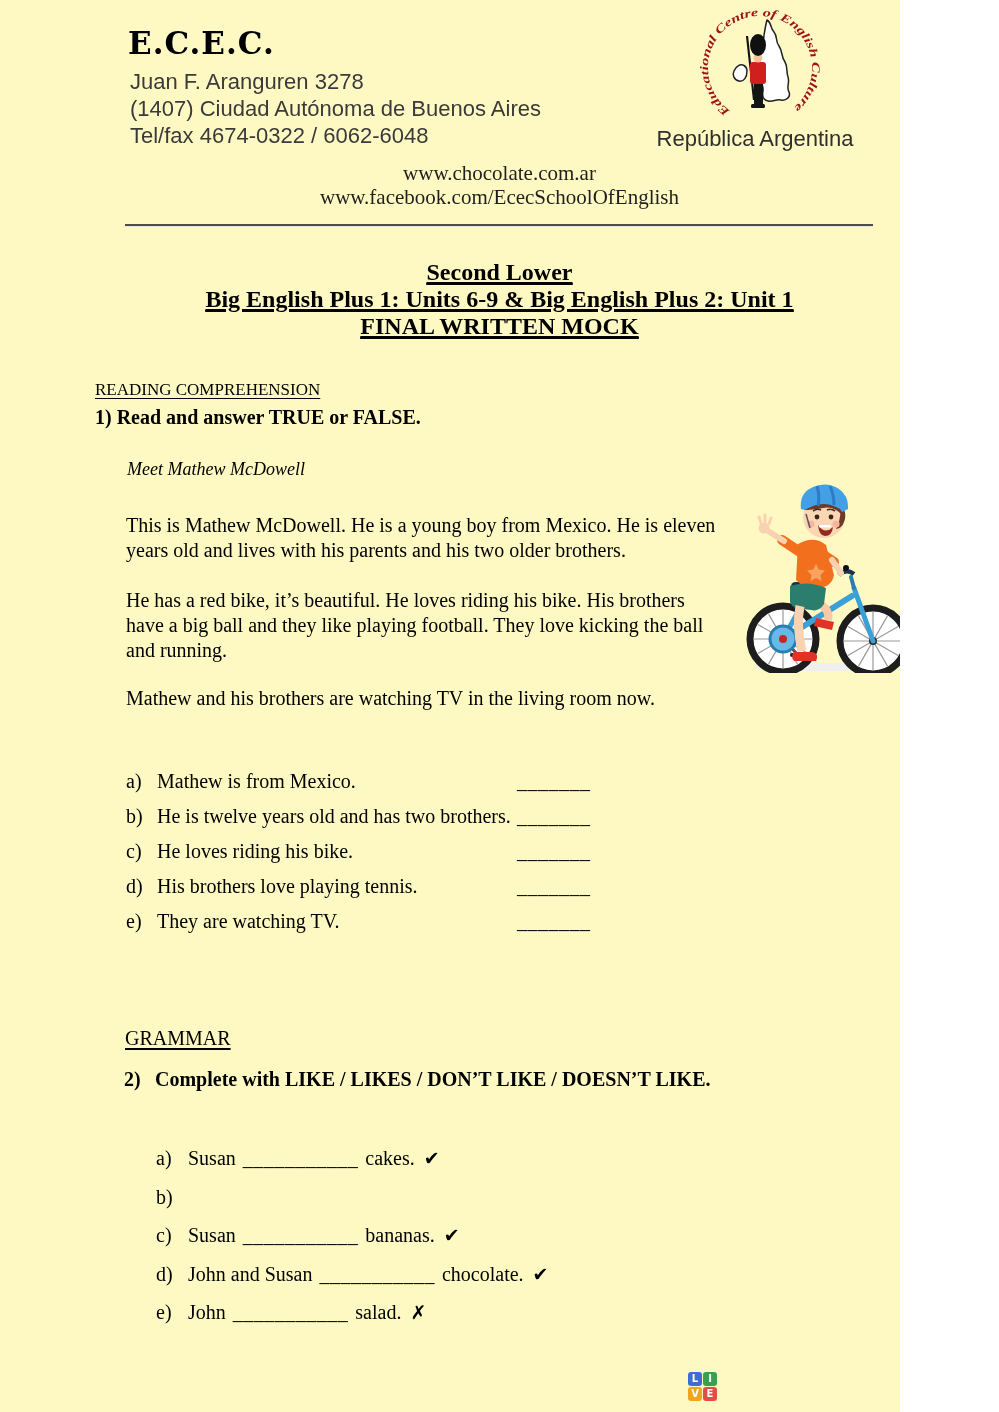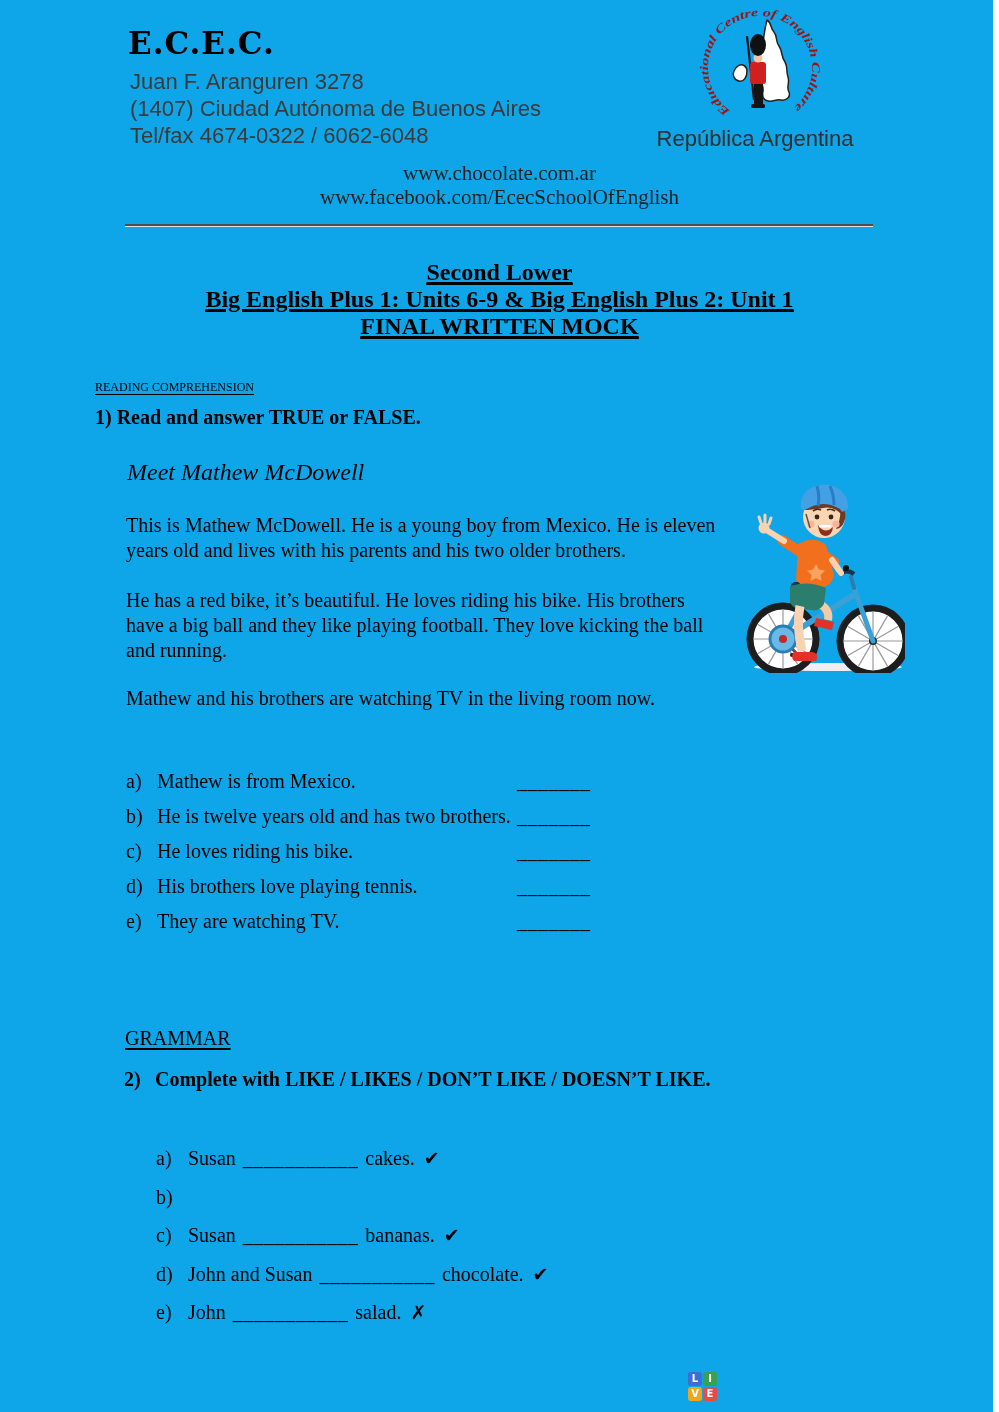--- a/index.html
+++ b/index.html
@@ -1,16 +1,16 @@
 <!DOCTYPE html>
 <html><head>
 <meta charset="utf-8">
 <style>
   html,body{margin:0;padding:0;background:#ffffff;}
-  .page{position:relative;width:993px;height:1412px;background:#0ea5e9;overflow:hidden;
+  .page{position:relative;width:900px;height:1412px;background:#fef9c3;overflow:hidden;
         font-family:"Liberation Serif",serif;color:#000;}
   .abs{position:absolute;white-space:nowrap;}
 
   
   .school-name{left:128px;top:25px;font-family:"DejaVu Serif",serif;font-weight:bold;
                font-size:31px;letter-spacing:1px;}
   .addr{font-family:"Liberation Sans",sans-serif;font-size:22px;color:#3a3a3a;left:130px;}
   .addr1{top:69px;} .addr2{top:96px;} .addr3{top:123px;}
   .crest-svg{left:655px;top:8px;}
   .crest-caption{left:650px;top:126px;width:210px;text-align:center;
@@ -18,23 +18,23 @@
   .websites{left:0;top:161px;width:999px;text-align:center;font-size:21px;color:#1f1f1f;line-height:24px;}
   .rule{left:125px;top:224px;width:748px;height:0;border-top:2px solid #4d4d4d;border-bottom:1px solid #e2e2e2;}
 
   
   .title-block{left:0;top:259px;width:999px;text-align:center;font-weight:bold;
                font-size:24px;line-height:27px;text-decoration:underline;}
   .title-block span{text-decoration:underline;text-underline-offset:3px;}
   .title-line{display:block;}
 
   
-  .sec-title{left:95px;top:380px;font-size:12px;text-decoration:underline;text-underline-offset:3px;}
+  .sec-title{left:95px;top:380px;font-size:17px;text-decoration:underline;text-underline-offset:3px;}
   .sec-task{left:95px;top:406px;font-size:20px;font-weight:bold;}
-  .passage-title{left:127px;top:459px;font-size:24px;font-style:italic;}
+  .passage-title{left:127px;top:459px;font-size:18px;font-style:italic;}
   .pline{left:126px;font-size:20px;}
 
   .tf-row{position:absolute;left:0;width:999px;height:26px;font-size:20px;}
   .tf-letter{position:absolute;left:126px;}
   .tf-text{position:absolute;left:157px;}
   .tf-blank{position:absolute;left:517px;letter-spacing:0.5px;}
 
   
   .g-title{left:125px;top:1027px;font-size:20px;text-decoration:underline;text-underline-offset:3px;}
   .g-task-num{left:124px;top:1068px;font-size:20px;font-weight:bold;}

